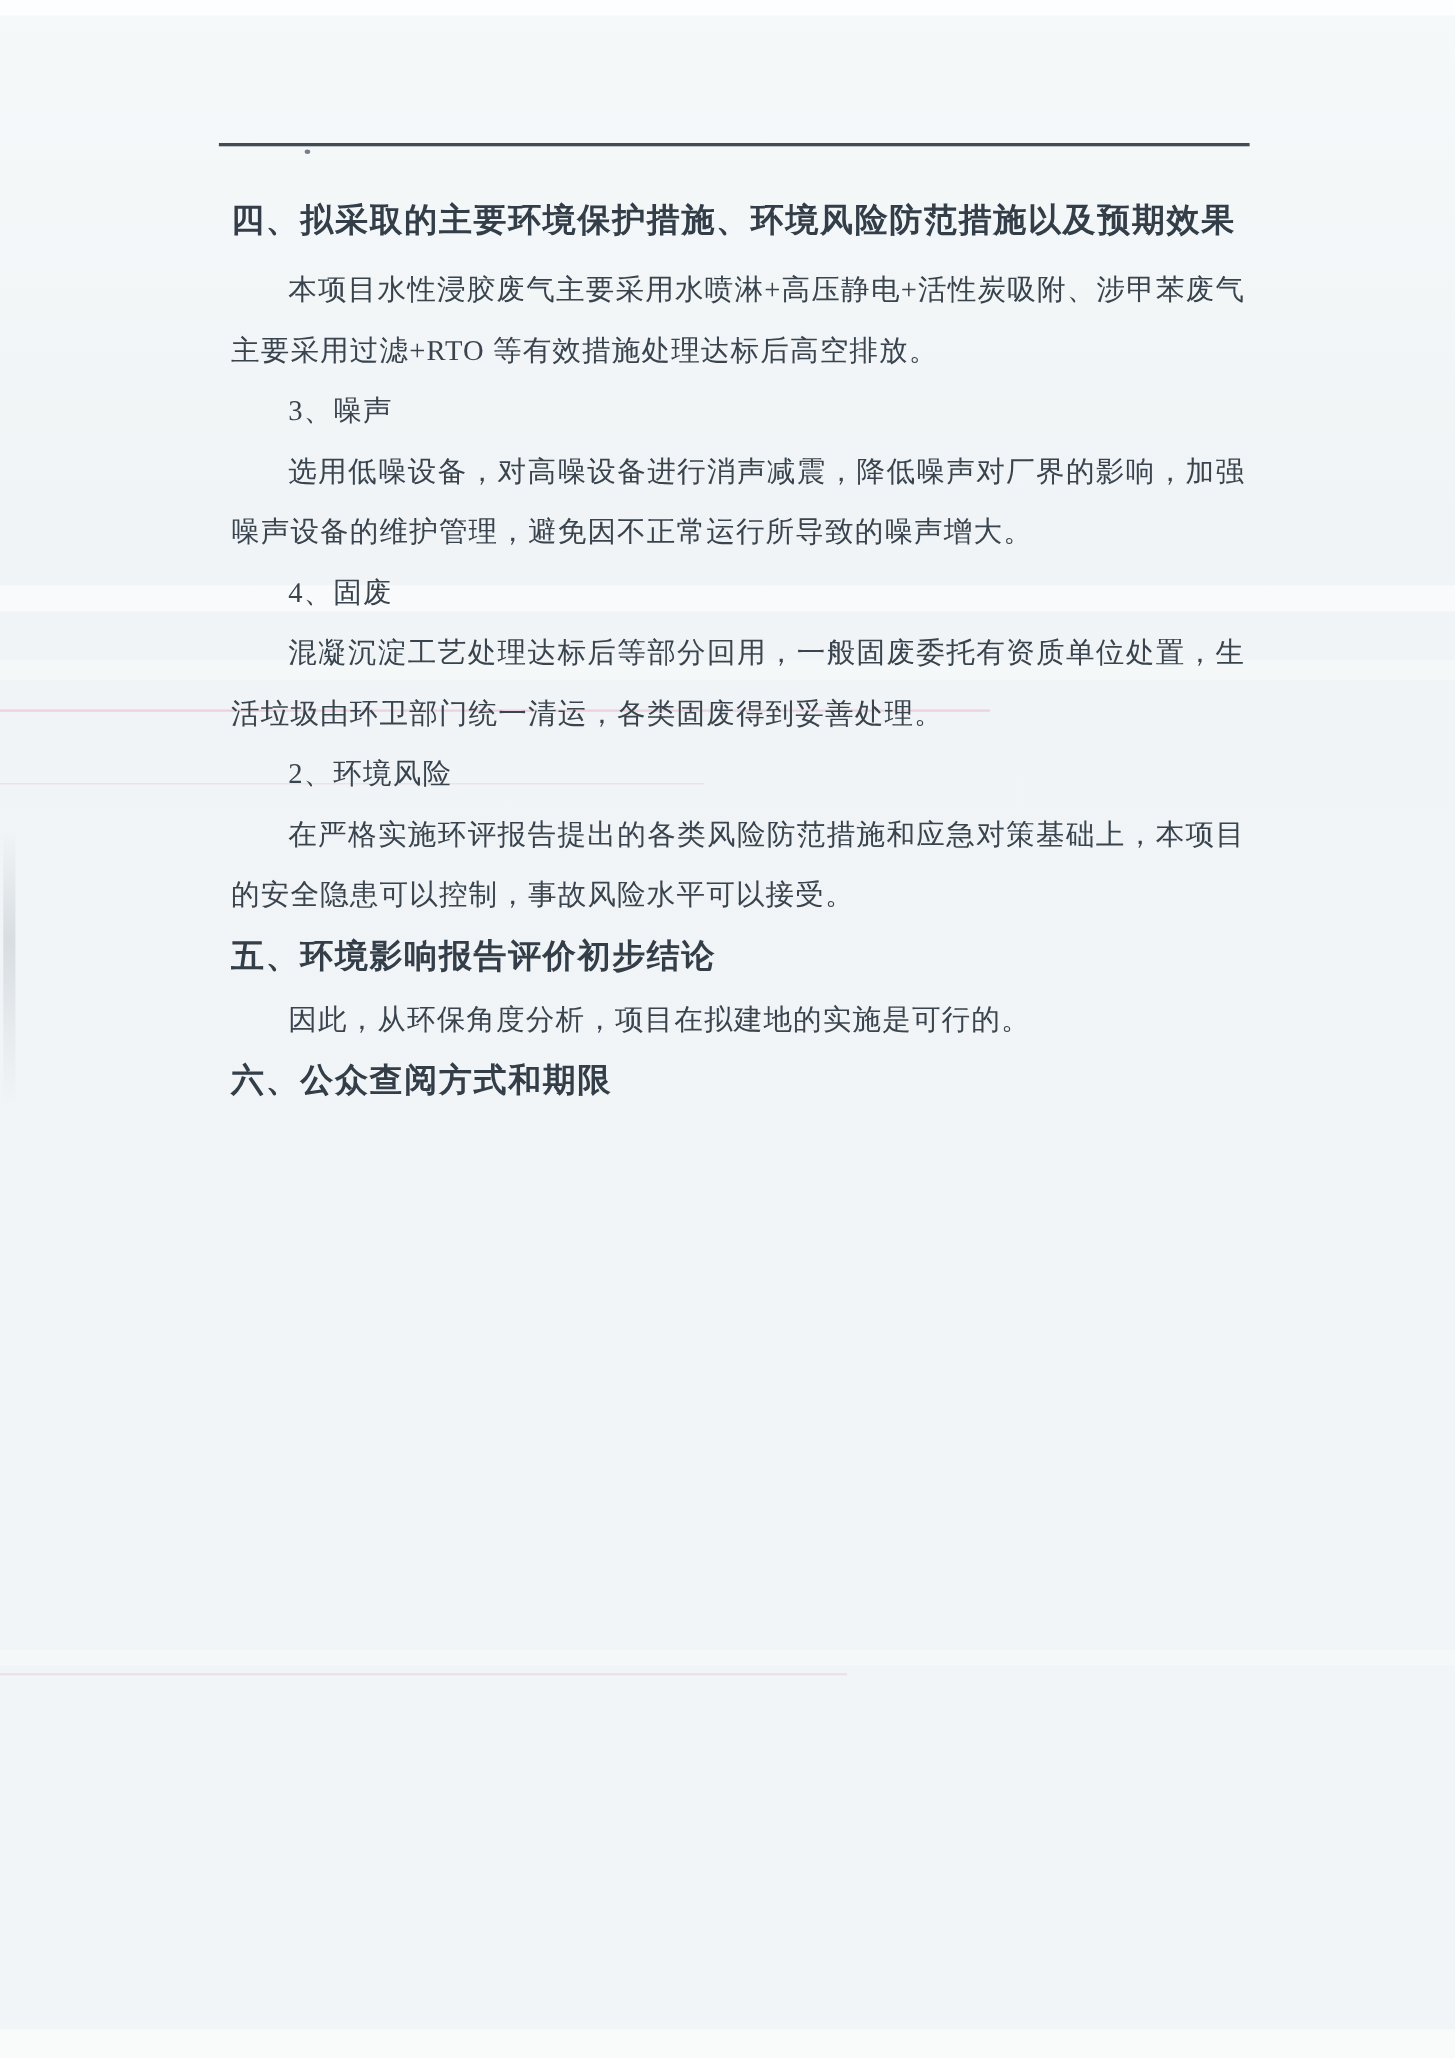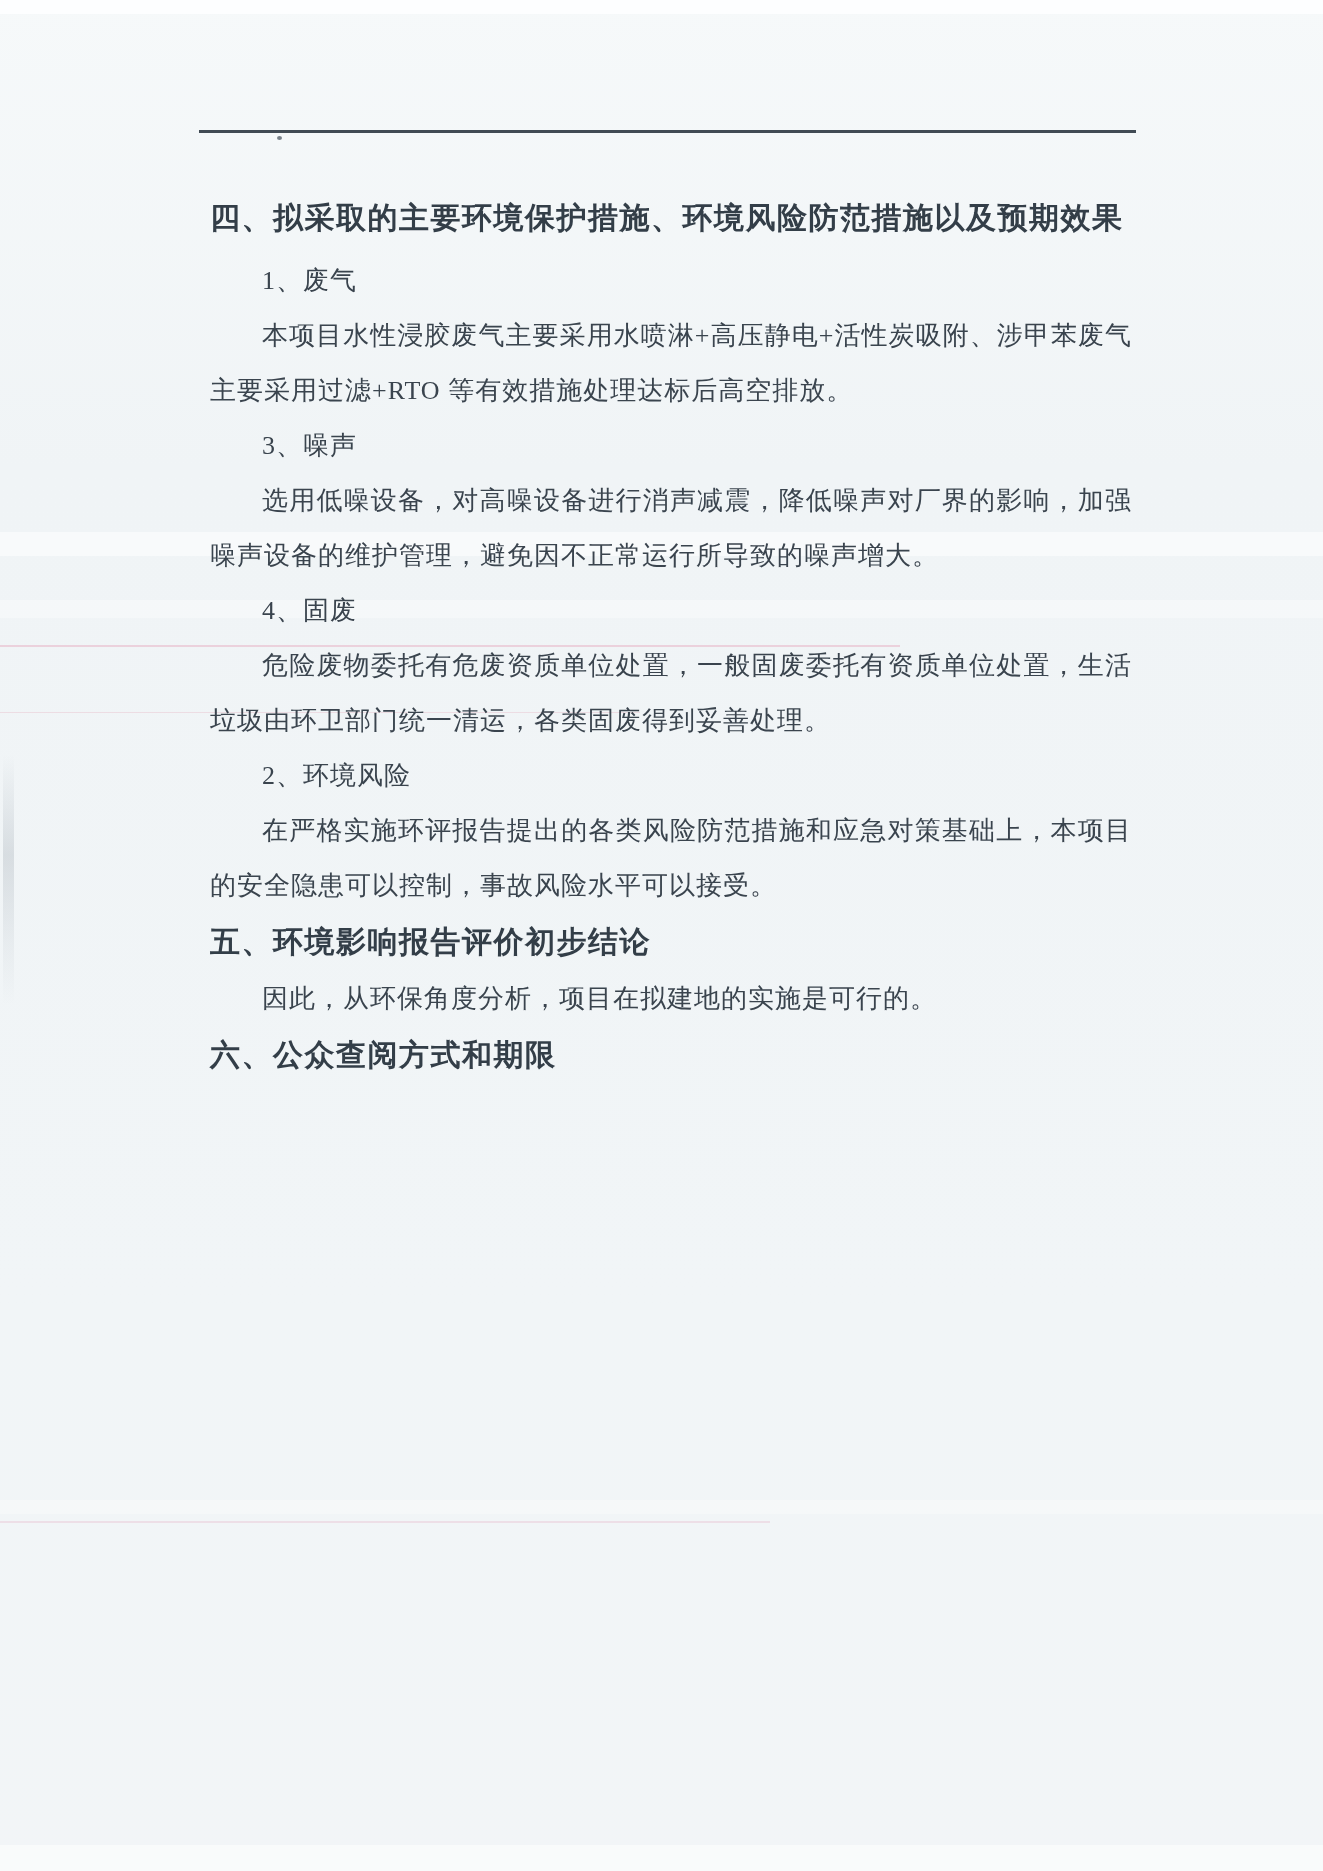--- a/index.html
+++ b/index.html
@@ -19,21 +19,21 @@
   .streak.s1{top:532px;height:24px;}
   .streak.s2{top:600px;height:18px;opacity:.7;}
   .streak.s3{top:1500px;height:14px;opacity:.6;}
   .pinkline{position:absolute;left:0;background:rgba(224,130,158,0.30);}
   .pinkline.p1{top:645px;width:900px;height:2px;}
   .pinkline.p2{top:712px;width:640px;height:1px;opacity:.7;}
   .pinkline.p3{top:1521px;width:770px;height:2px;opacity:.6;}
   .smudge{position:absolute;left:3px;top:755px;width:11px;height:250px;
     background:linear-gradient(180deg,rgba(150,160,170,0) 0%,rgba(150,160,170,0.28) 40%,rgba(150,160,170,0.1) 75%,rgba(150,160,170,0) 100%);}
   .doc{
-    position:absolute;left:210px;top:181px;width:922px;
+    position:absolute;left:210px;top:164px;width:922px;
     color:#3a444e;font-size:26px;line-height:55px;
   }
   .h{
     margin:0;font-weight:bold;color:#333e48;
     font-family:"Liberation Sans","DejaVu Sans",sans-serif;
     font-size:30px;line-height:58px;letter-spacing:1.5px;
   }
   .h.first{padding-top:8px;margin-bottom:6px;}
   .para{
     margin:0;text-indent:2em;text-align:justify;
@@ -54,29 +54,28 @@
   <div class="pinkline p1"></div>
   <div class="pinkline p2"></div>
   <div class="pinkline p3"></div>
   <div class="smudge"></div>
   <div class="band-bottom"></div>
 
   <div class="doc">
 
     <h1 class="h first">四、拟采取的主要环境保护措施、环境风险防范措施以及预期效果</h1>
 
-    <p class="para">1、废气</p>
     <p class="para">本项目水性浸胶废气主要采用水喷淋+高压静电+活性炭吸附、涉甲苯废气主要采用过滤+RTO 等有效措施处理达标后高空排放。</p>
 
 
     <p class="para">3、噪声</p>
     <p class="para">选用低噪设备，对高噪设备进行消声减震，降低噪声对厂界的影响，加强噪声设备的维护管理，避免因不正常运行所导致的噪声增大。</p>
 
     <p class="para">4、固废</p>
-    <p class="para">危险废物委托有危废资质单位处置，一般固废委托有资质单位处置，生活垃圾由环卫部门统一清运，各类固废得到妥善处理。</p>
+    <p class="para">混凝沉淀工艺处理达标后等部分回用，一般固废委托有资质单位处置，生活垃圾由环卫部门统一清运，各类固废得到妥善处理。</p>
 
     <p class="para">2、环境风险</p>
     <p class="para">在严格实施环评报告提出的各类风险防范措施和应急对策基础上，本项目的安全隐患可以控制，事故风险水平可以接受。</p>
 
     <h1 class="h">五、环境影响报告评价初步结论</h1>
 
     <p class="para">因此，从环保角度分析，项目在拟建地的实施是可行的。</p>
 
     <h1 class="h">六、公众查阅方式和期限</h1>
 

